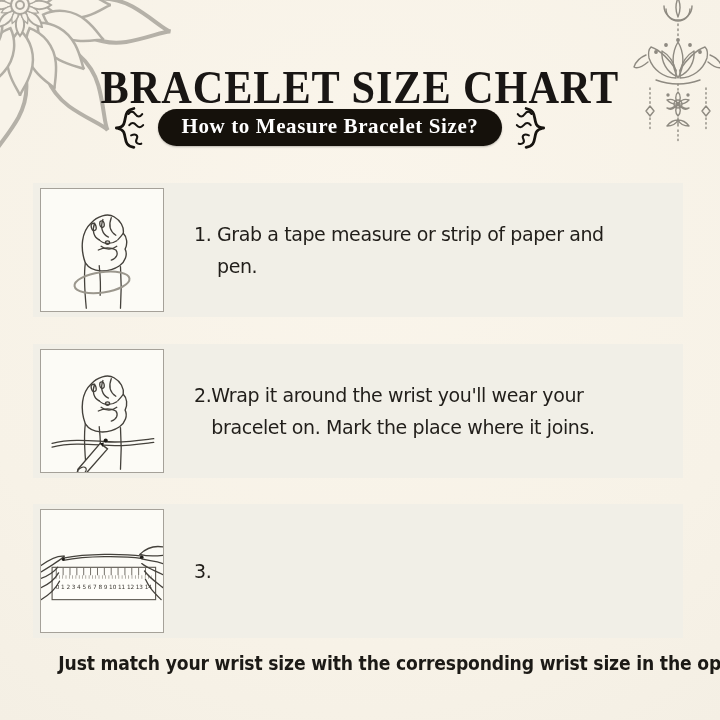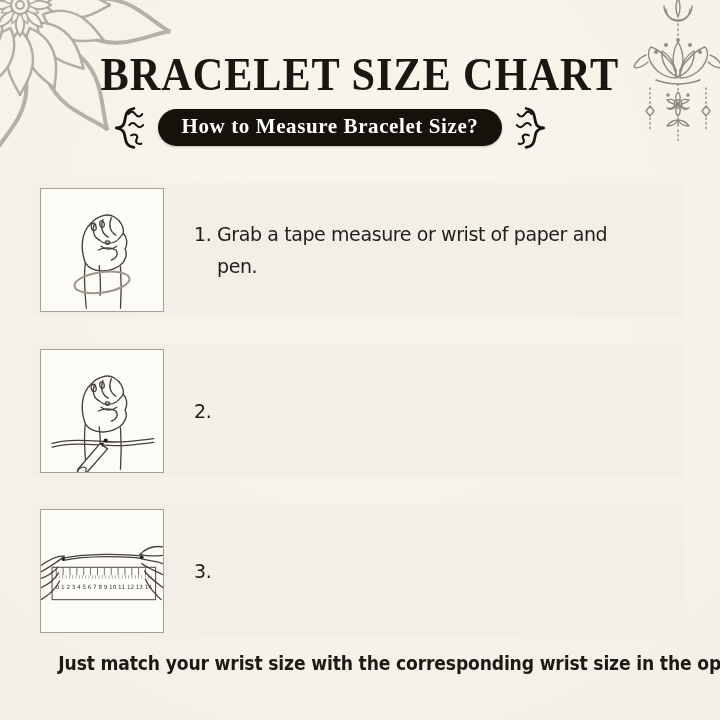--- a/index.html
+++ b/index.html
@@ -11,21 +11,21 @@
     background-image: radial-gradient(circle at 50% 30%, #faf5eb 0%, #f7f2e7 70%, #f4efe4 100%);
     overflow:hidden;
     font-family:"DejaVu Sans", sans-serif;
     color:#201d19;
   }
   .decor{ position:absolute; pointer-events:none; }
   #mandala-wrap{ top:-70px; left:-60px; width:280px; height:280px; }
   #lotus-wrap{ top:0; right:-4px; width:104px; height:200px; }
 
   .title{
-    position:absolute; top:48px; left:0; width:720px;
+    position:absolute; top:61px; left:0; width:720px;
     text-align:center;
   }
   .title-inner{
     display:inline-block;
     font-family:"Liberation Serif", serif;
     font-weight:bold;
     font-size:46px;
     letter-spacing:1px;
     color:#191614;
     transform:scaleX(0.92);
@@ -252,41 +252,43 @@
   <div class="step-box">
     <div class="illus">
       <svg viewBox="0 0 132 132">
         <use href="#fist"></use>
         <ellipse class="graysoft" cx="66" cy="101" rx="30" ry="11" stroke-width="2.2" transform="rotate(-8 66 101)"></ellipse>
       </svg>
     </div>
     <div class="step-text">
       <div class="step-line">
         <span class="step-num">1. </span>
-        <div class="step-lines">Grab a tape measure or wrist of paper and
+        <div class="step-lines">Grab a tape measure or strip of paper and
 pen.</div>
       </div>
     </div>
   </div>
 
   <div class="step-box">
     <div class="illus">
       <svg viewBox="0 0 132 132">
         <use href="#fist"></use>
         <path class="lineart" d="M12,101 C32,96 52,98 68,99 C88,101 106,98 122,96"></path>
         <path class="lineart" d="M12,105 C32,100 52,102 68,103 C88,105 106,102 122,100"></path>
         <circle cx="70" cy="98" r="2.2" fill="#1c1a16"></circle>
         <path class="lineart-fill" d="M64,101 L72,107 L50,132 C46,137 38,135 40,129 Z"></path>
         <ellipse class="lineart" cx="44" cy="131" rx="5.5" ry="3.5" transform="rotate(-38 44 131)"></ellipse>
         <path d="M68,100 L64,101 L67,105 Z" fill="#1c1a16"></path>
       </svg>
     </div>
     <div class="step-text">
       <div class="step-line">
         <span class="step-num">2.</span>
+        <div class="step-lines">Wrap it around the wrist you'll wear your
+bracelet on. Mark the place where it joins.</div>
       </div>
     </div>
   </div>
 
   <div class="step-box">
     <div class="illus">
       <svg viewBox="0 0 132 132">
         <path class="lineart" d="M24,52 C50,47 88,47 110,50"></path>
         <path class="lineart" d="M24,54.5 C50,49.5 88,49.5 110,52.5"></path>
         <circle cx="24" cy="53" r="1.9" fill="#1c1a16"></circle>

